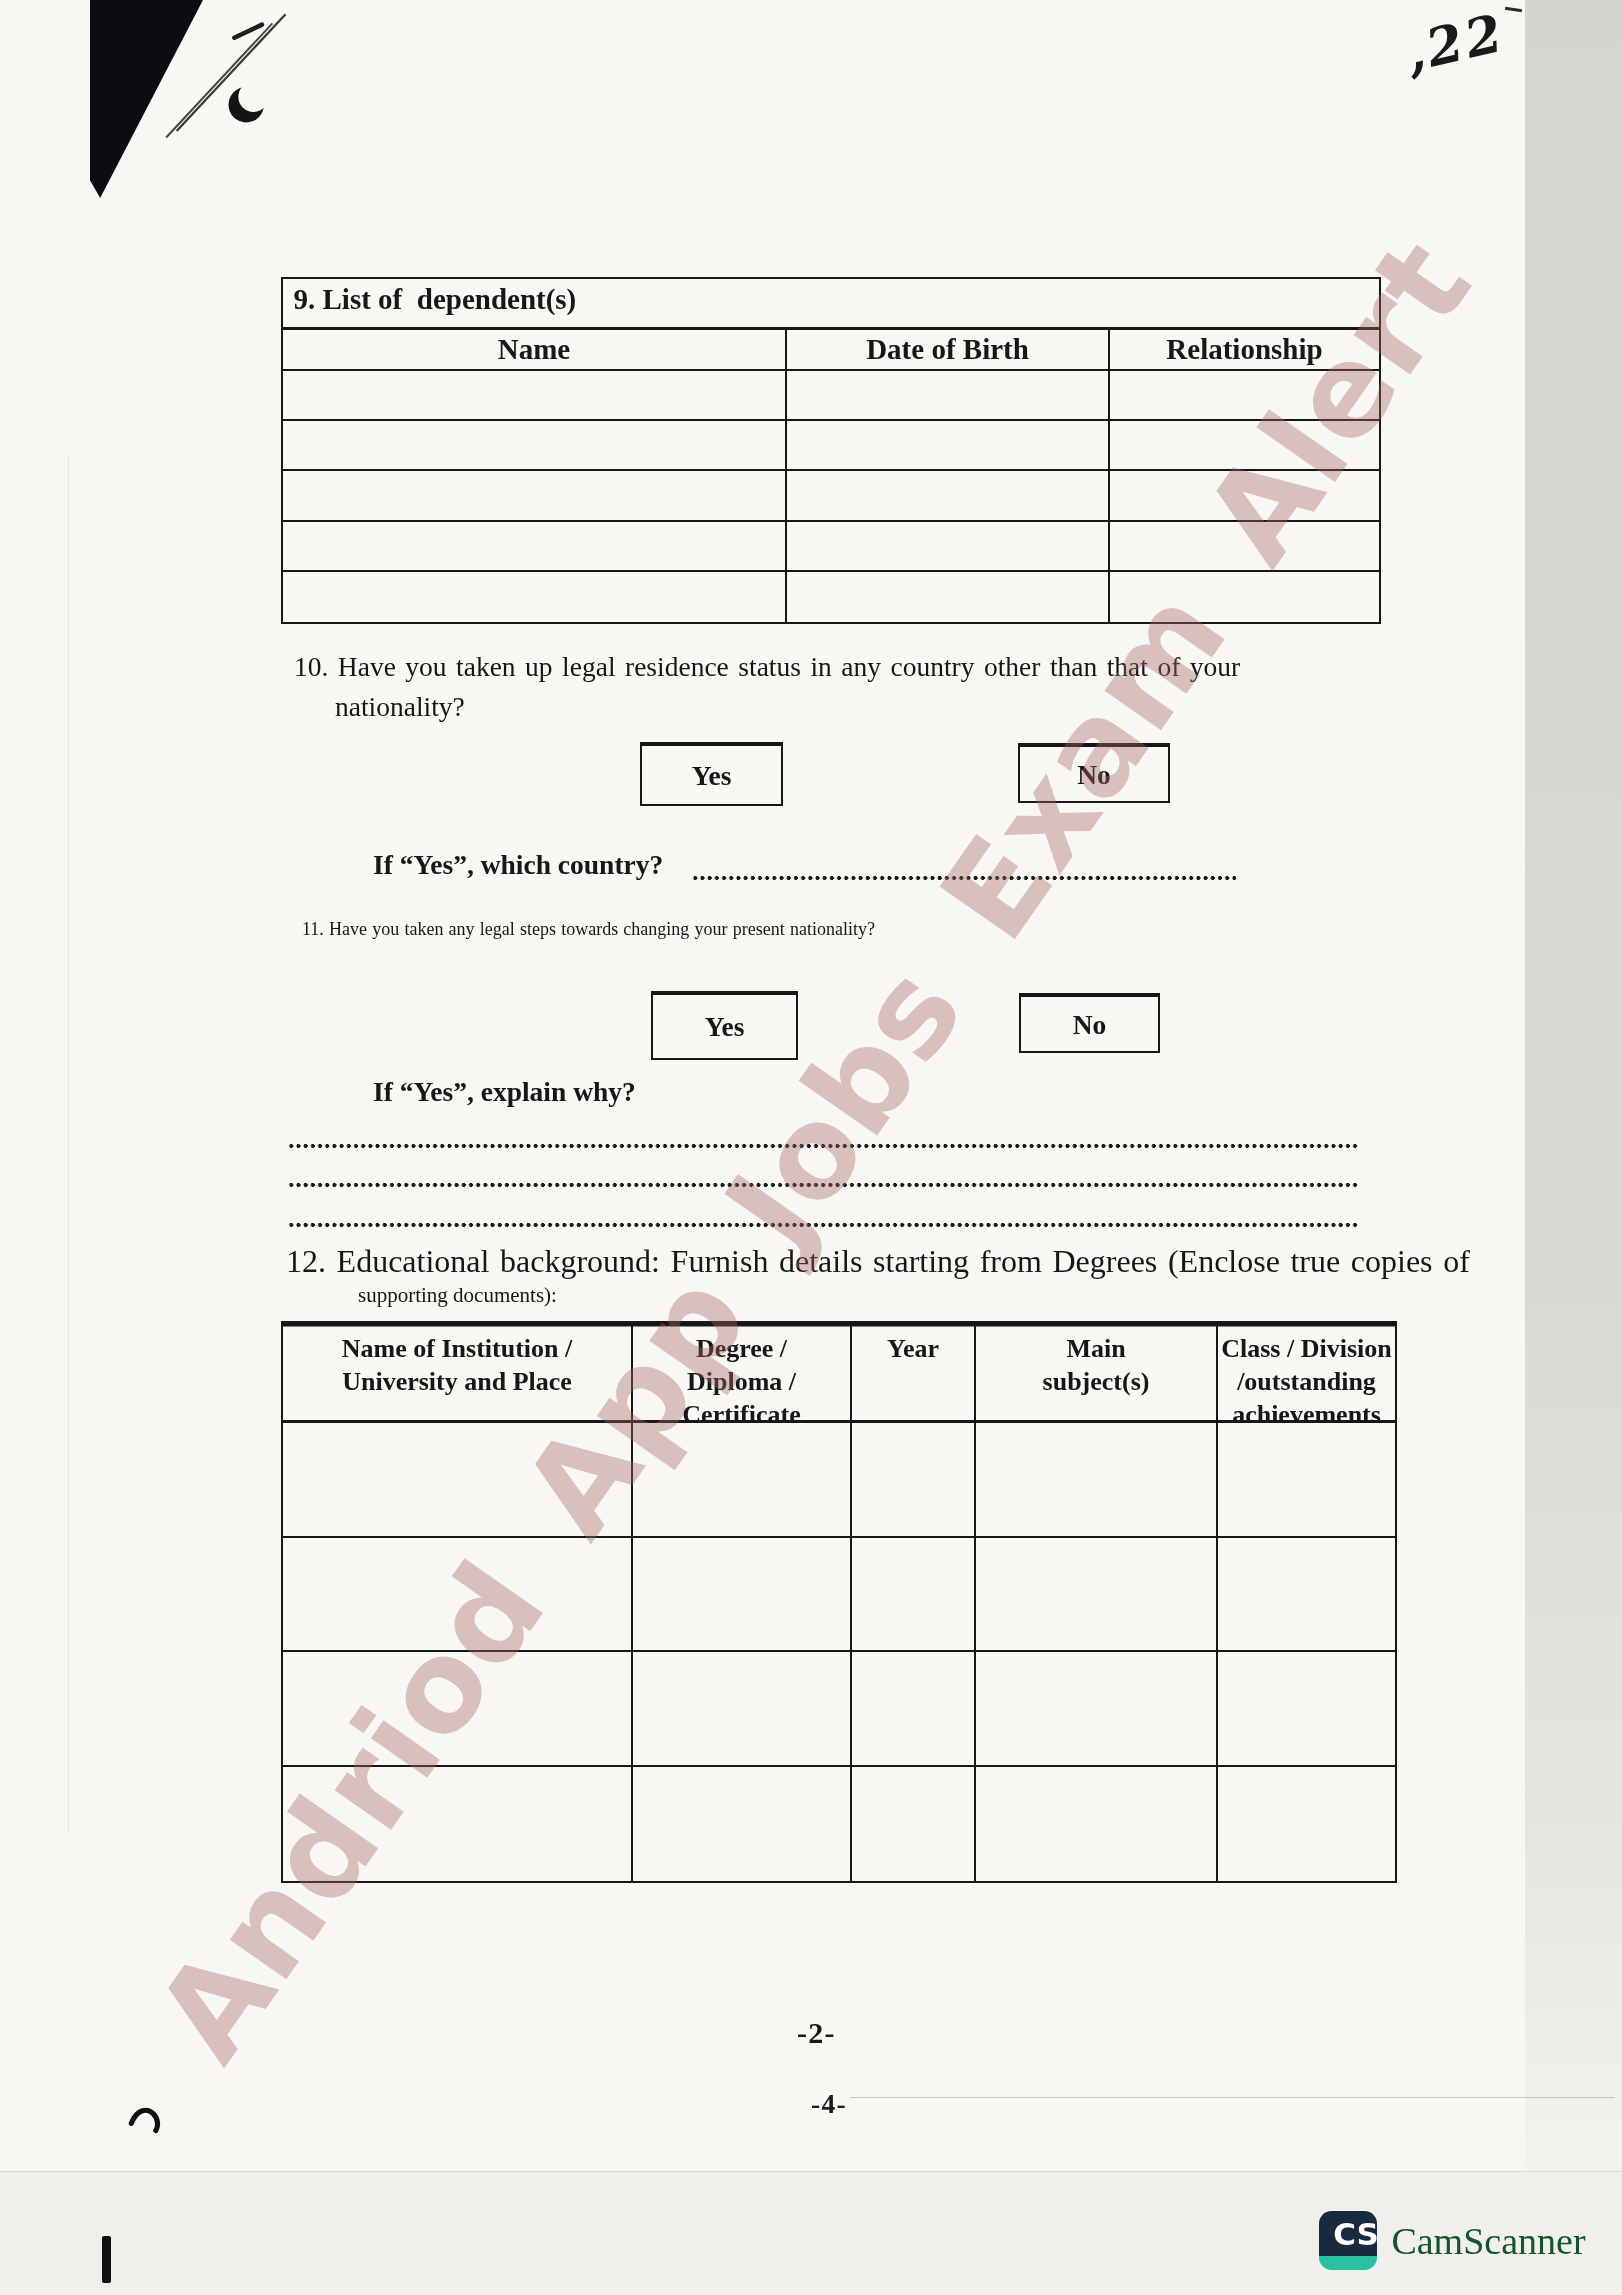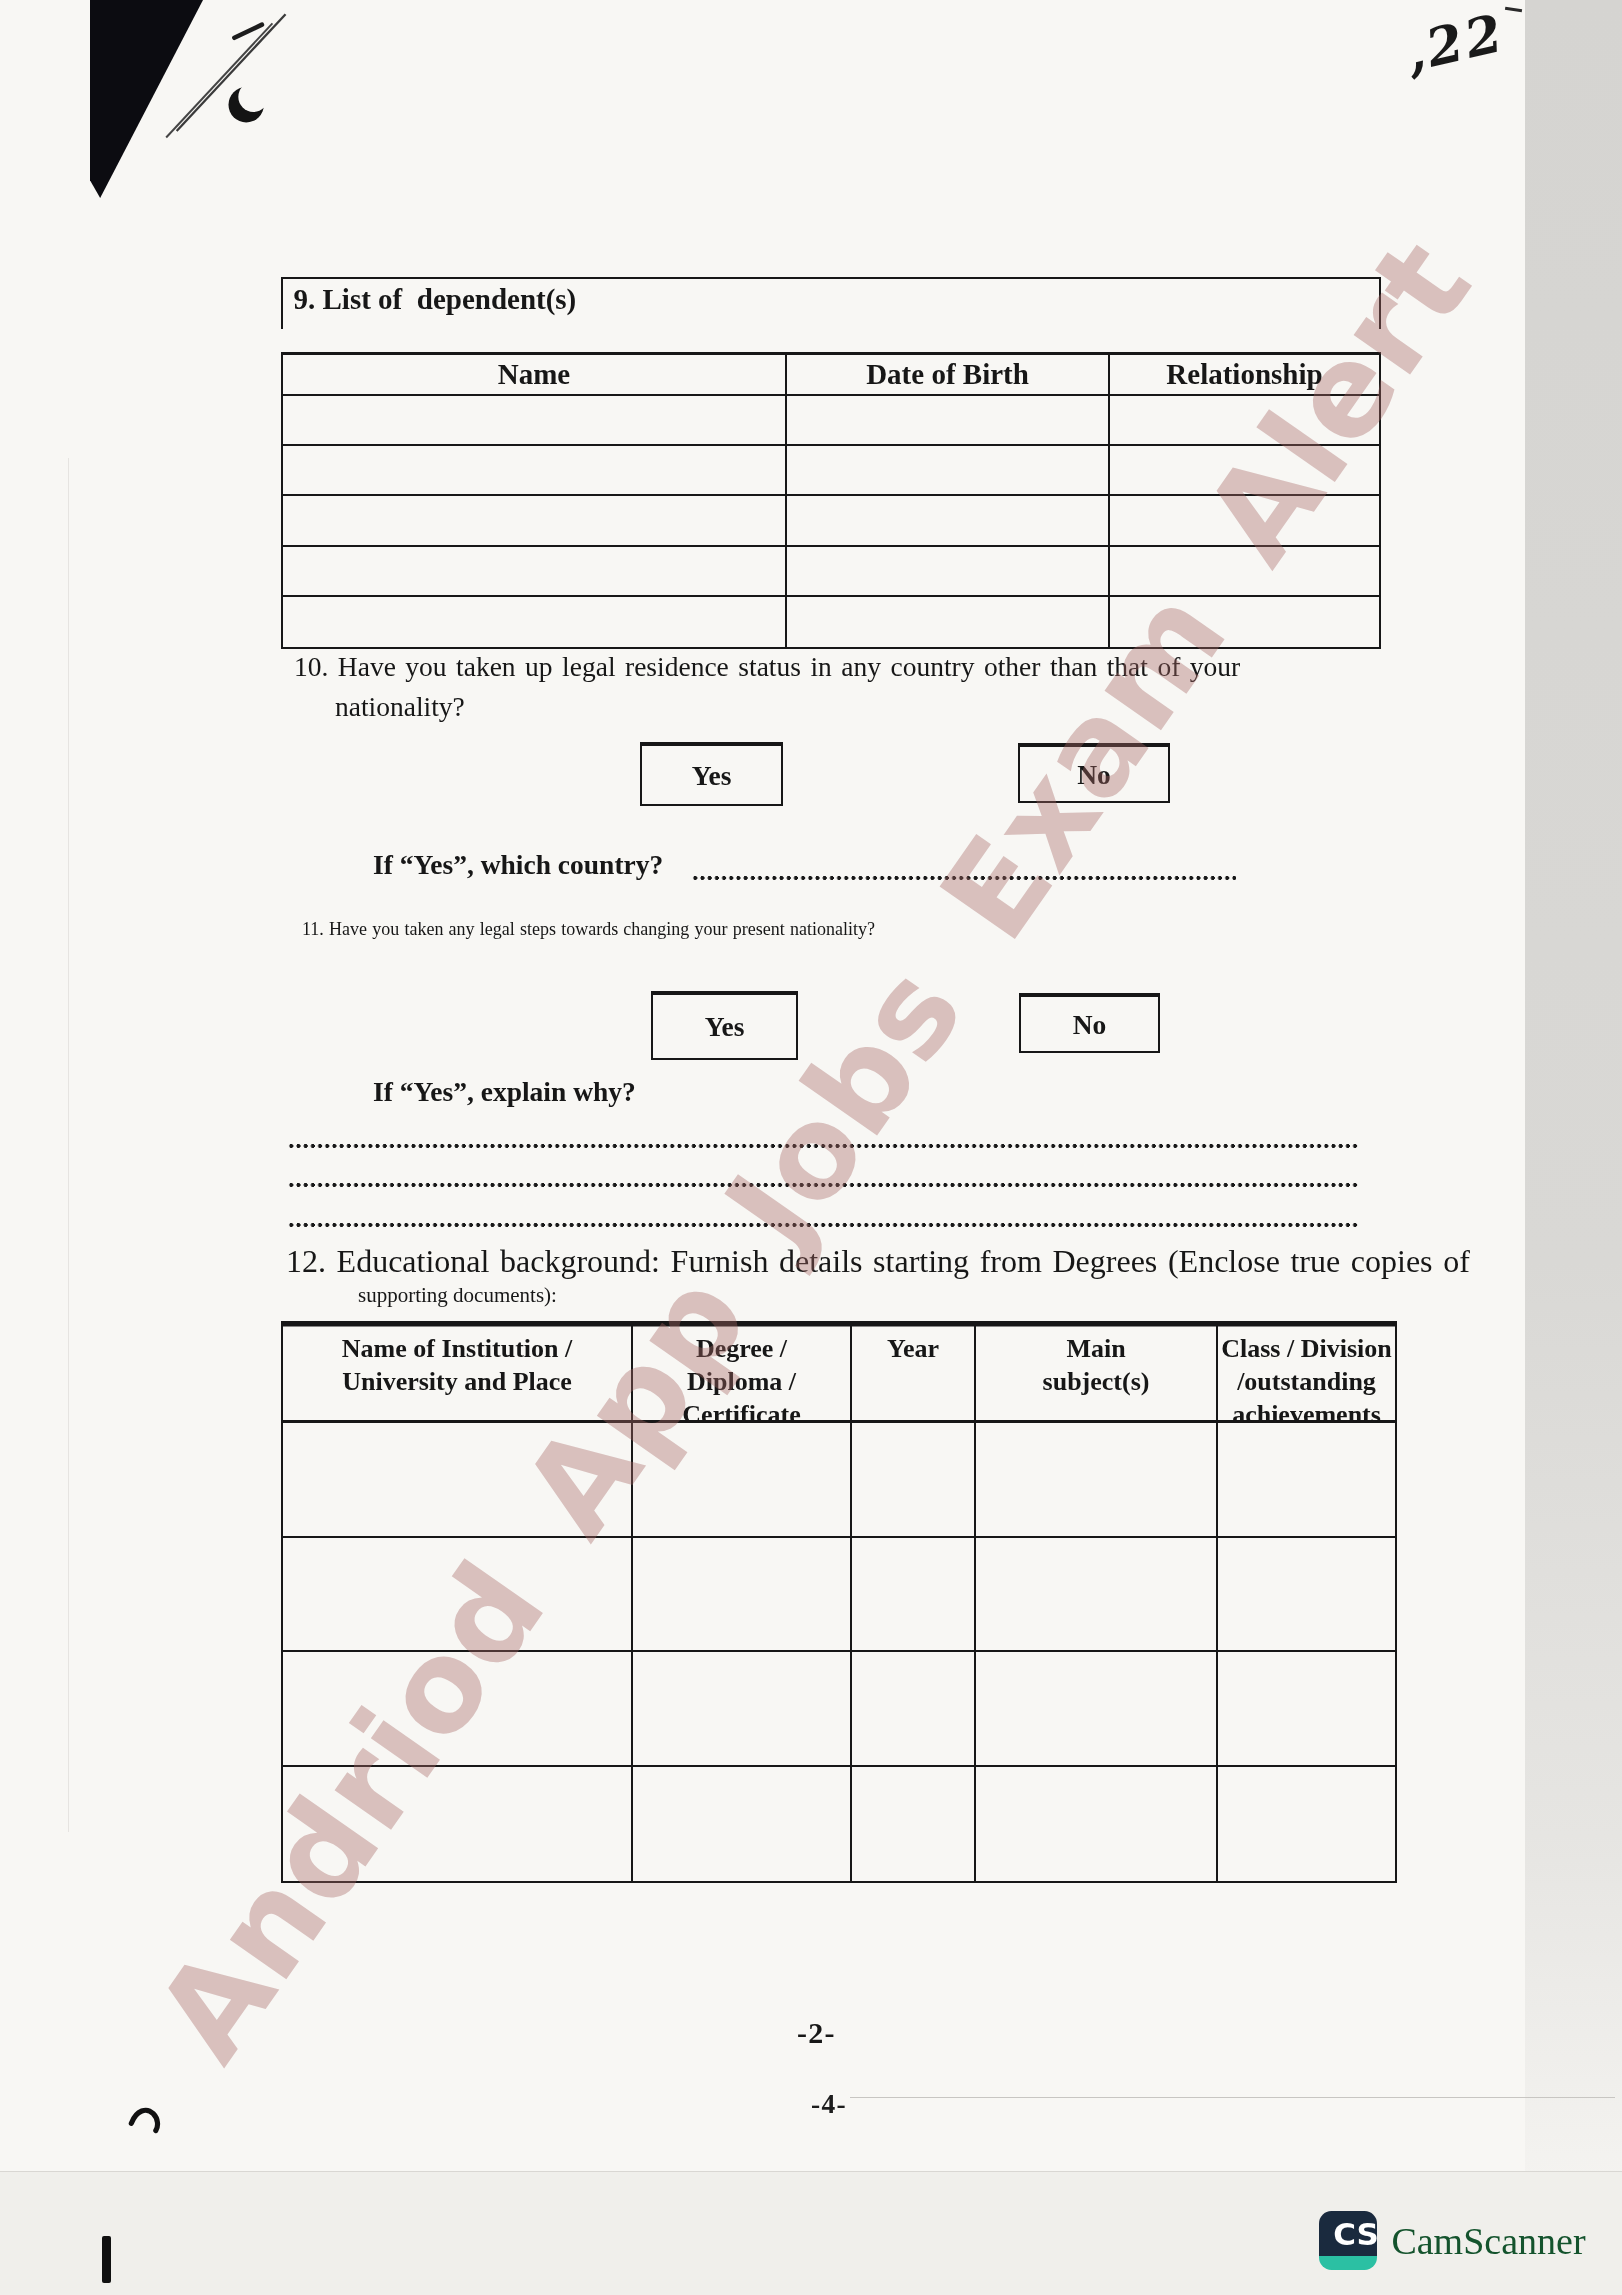--- a/index.html
+++ b/index.html
@@ -39,21 +39,21 @@
   .opt:nth-of-type(2){left:273px;top:46px;width:178px;height:52px;}
   .opt:nth-of-type(3){left:495px;top:41px;width:157px;height:50px;}
   .opt:nth-of-type(4){left:712px;top:35px;width:178px;height:48px;box-shadow:inset 0 5.9px 0 -3.9px #171717;}
   .opt:nth-of-type(5){left:930px;top:33px;width:167px;height:48px;box-shadow:inset 0 5.9px 0 -3.9px #171717;}
   .sec9row{position:absolute;left:281px;top:277px;width:1096px;height:50px;
     border:2.6px solid #171717;border-bottom:none;}
   .sec9row .sec-label{top:3.9px;}
   
   .dep-table{position:absolute;left:281px;top:327px;width:1096px;height:292px;
     display:grid;grid-template-columns:504px 323px 1fr;grid-template-rows:41px repeat(5,1fr);
-    border:2.6px solid #171717;border-top-width:3.3px;background:transparent;margin-top:25px;}
+    border:2.6px solid #171717;border-top-width:3.3px;background:transparent;}
   .dep-table .th{border-right:2px solid #171717;border-bottom:2.6px solid #171717;
     display:flex;align-items:center;justify-content:center;font-size:29px;font-weight:bold;}
   .dep-table .td{border-right:2px solid #171717;border-bottom:2.6px solid #171717;}
   .dep-table > :nth-child(3n){border-right:none;}
   .dep-table > :nth-last-child(-n+3){border-bottom:none;}
   
   .qline{position:absolute;font-size:27.5px;font-weight:normal;white-space:nowrap;}
   .q10-l1{left:294px;top:651px;word-spacing:2.6px;}
   .q10-l2{left:335px;top:691px;}
   .q11-l1{left:302px;top:919px;font-size:18px;word-spacing:0.7px;}

